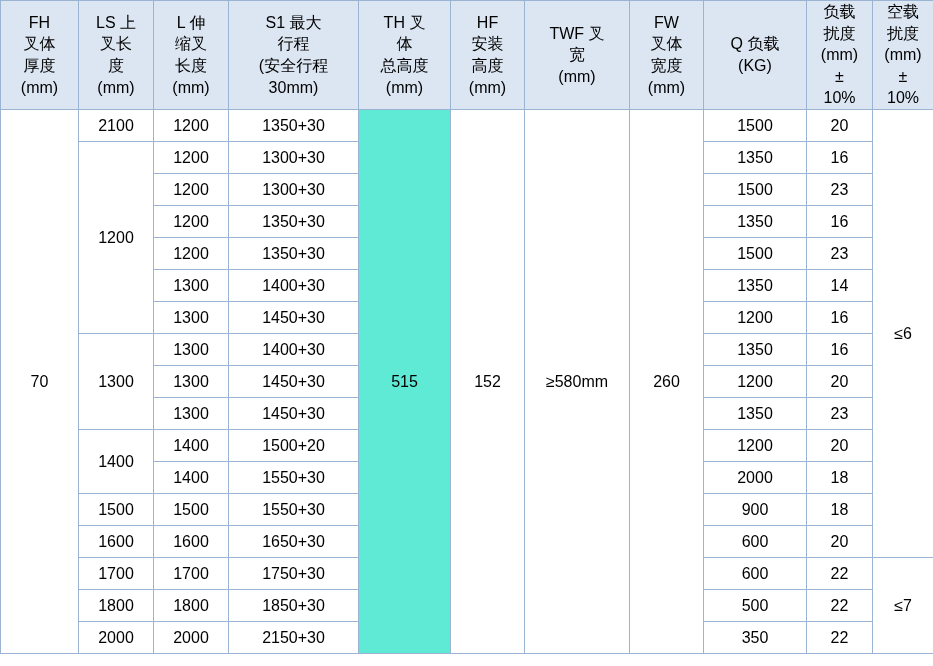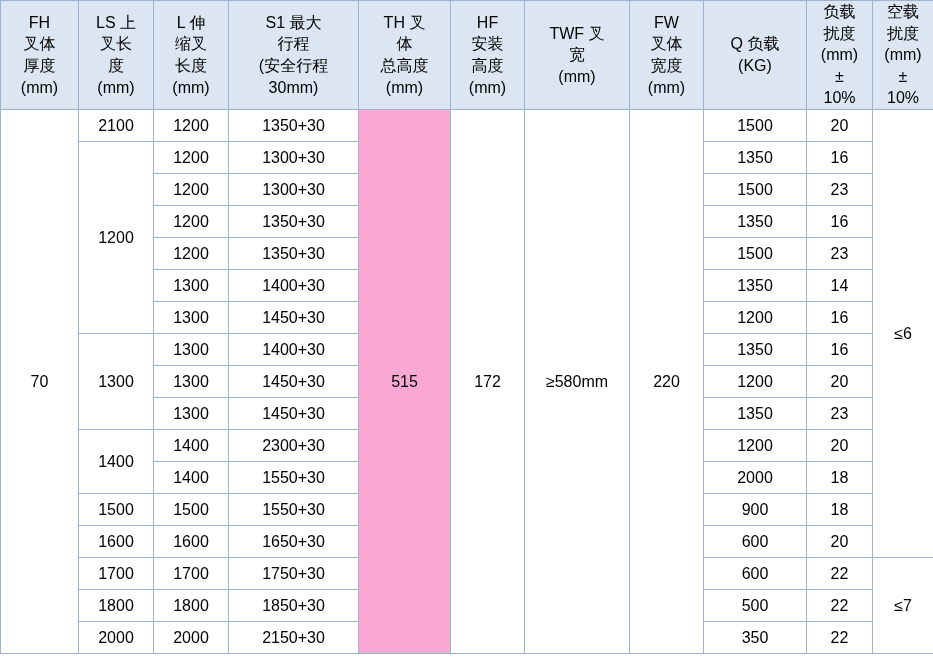--- a/index.html
+++ b/index.html
@@ -34,21 +34,21 @@
   }
   thead th .hl {
     display: block;
   }
   tbody td {
     font-size: 16px;
     background: #ffffff;
     height: 31px;
   }
   .colgroup-empty {
-    background: #f9a8d4;
+    background: #5eead4;
   }
 </style>
 </head>
 <body>
 
 <table id="spec-table">
   <colgroup>
     <col style="width:78px">
     <col style="width:75px">
     <col style="width:75px">
@@ -131,23 +131,23 @@
     </tr>
   </thead>
   <tbody>
 
     <tr>
       <td rowspan="17">70</td>
       <td rowspan="1">2100</td>
       <td>1200</td>
       <td>1350+30</td>
       <td rowspan="17" class="colgroup-empty">515</td>
-      <td rowspan="17">172</td>
+      <td rowspan="17">152</td>
       <td rowspan="17">≥580mm</td>
-      <td rowspan="17">220</td>
+      <td rowspan="17">260</td>
       <td>1500</td>
       <td>20</td>
       <td rowspan="14">≤6</td>
     </tr>
 
     <tr>
       <td rowspan="6">1200</td>
       <td>1200</td>
       <td>1300+30</td>
       <td>1350</td>
@@ -200,21 +200,21 @@
     <tr>
       <td>1300</td>
       <td>1450+30</td>
       <td>1350</td>
       <td>23</td>
     </tr>
 
     <tr>
       <td rowspan="2">1400</td>
       <td>1400</td>
-      <td>2300+30</td>
+      <td>1500+20</td>
       <td>1200</td>
       <td>20</td>
     </tr>
     <tr>
       <td>1400</td>
       <td>1550+30</td>
       <td>2000</td>
       <td>18</td>
     </tr>
 

